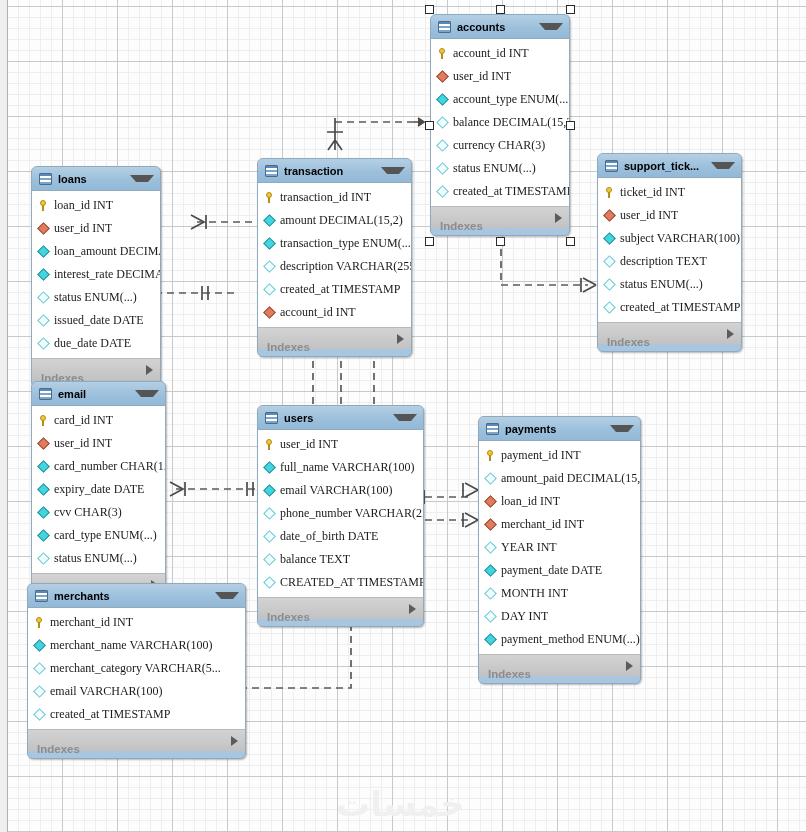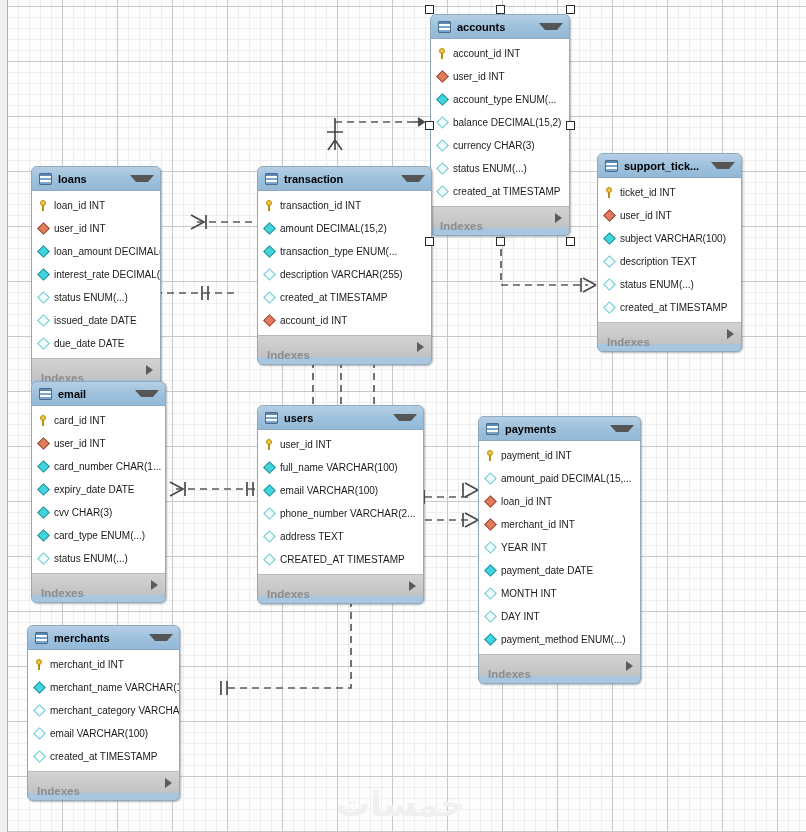--- a/index.html
+++ b/index.html
@@ -73,24 +73,25 @@
   .tbl .hdr .tname{flex:1;white-space:nowrap;overflow:hidden;}
   .tbl .body{
     background:#ffffff;
     border-top:1px solid #ffffff;
     padding:2px 0 3px 0;
   }
   .col{
     height:23px;
     display:flex;align-items:center;
     padding-left:6px;
-    font-size:10px;
+    font-size:12px;
     color:#1a1a1a;
     white-space:nowrap;
     gap:5px;
+    font-family:Liberation Serif, serif;
   }
   .col .cname{overflow:hidden;}
   .idx{
     height:21px;
     display:flex;align-items:center;
     padding:0 7px 0 9px;
     background:linear-gradient(to bottom,#d3d3d3,#c2c2c2);
     border-top:1px solid #b9b9b9;
     color:#8c8c8c;
     font-size:11.5px;font-weight:bold;
@@ -276,21 +277,21 @@
             <span class="dia nul"></span>
             <span class="cname">due_date DATE</span>
           </div>
         </div>
         <div class="idx">
           <span class="ilbl">Indexes</span>
           <span class="tri"></span>
         </div>
         <div class="foot"></div>
       </div>
-      <div class="tbl" style="left: 257px; top: 166px; width: 175px;">
+      <div class="tbl" style="left: 257px; top: 158px; width: 155px;">
         <div class="hdr">
           <span class="ico tblico"></span>
           <span class="tname">transaction</span>
           <span class="caret"></span>
         </div>
         <div class="body">
           <div class="col">
             <span class="ico key"></span>
             <span class="cname">transaction_id INT</span>
           </div>
@@ -419,21 +420,25 @@
           <div class="col">
             <span class="dia nn"></span>
             <span class="cname">email VARCHAR(100)</span>
           </div>
           <div class="col">
             <span class="dia nul"></span>
             <span class="cname">phone_number VARCHAR(2...</span>
           </div>
           <div class="col">
             <span class="dia nul"></span>
-            <span class="cname">address TEXT</span>
+            <span class="cname">date_of_birth DATE</span>
+          </div>
+          <div class="col">
+            <span class="dia nul"></span>
+            <span class="cname">balance TEXT</span>
           </div>
           <div class="col">
             <span class="dia nul"></span>
             <span class="cname">CREATED_AT TIMESTAMP</span>
           </div>
         </div>
         <div class="idx">
           <span class="ilbl">Indexes</span>
           <span class="tri"></span>
         </div>
@@ -482,21 +487,21 @@
             <span class="dia nn"></span>
             <span class="cname">payment_method ENUM(...)</span>
           </div>
         </div>
         <div class="idx">
           <span class="ilbl">Indexes</span>
           <span class="tri"></span>
         </div>
         <div class="foot"></div>
       </div>
-      <div class="tbl" style="left: 27px; top: 625px; width: 153px;">
+      <div class="tbl" style="left: 27px; top: 583px; width: 219px;">
         <div class="hdr">
           <span class="ico tblico"></span>
           <span class="tname">merchants</span>
           <span class="caret"></span>
         </div>
         <div class="body">
           <div class="col">
             <span class="ico key"></span>
             <span class="cname">merchant_id INT</span>
           </div>

